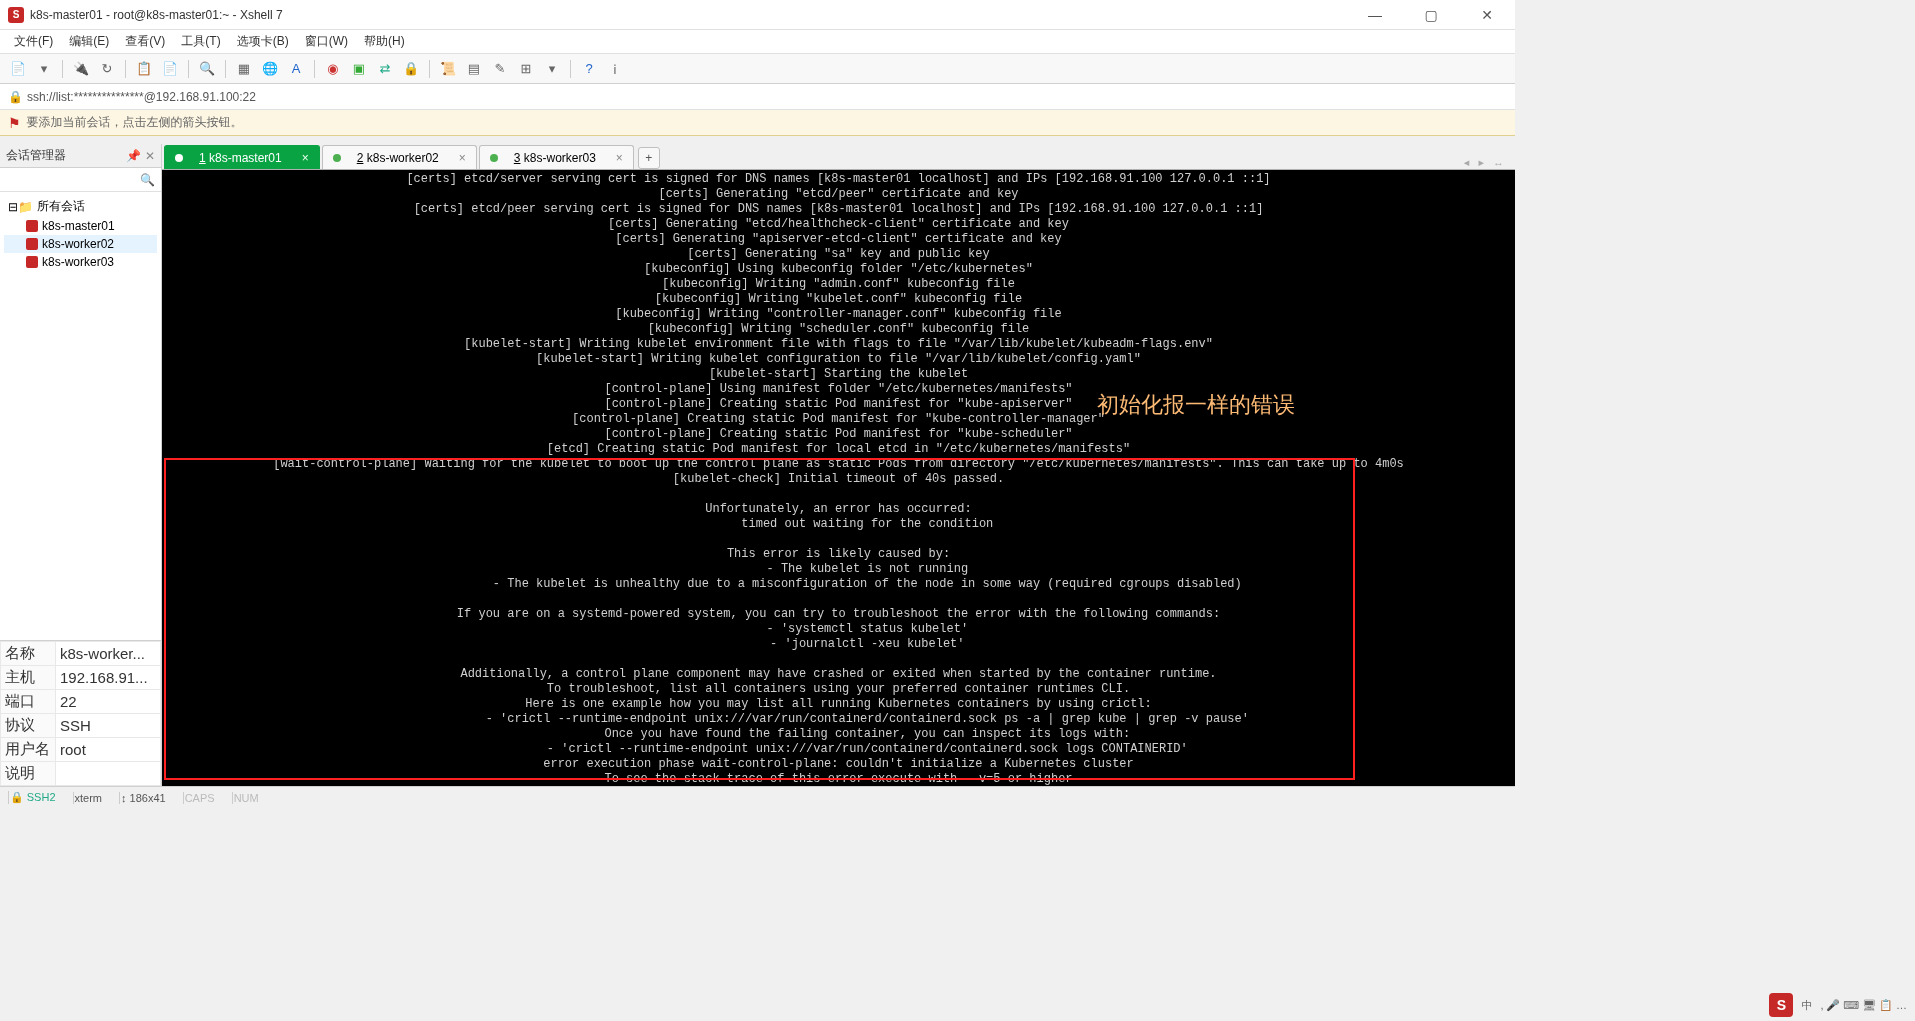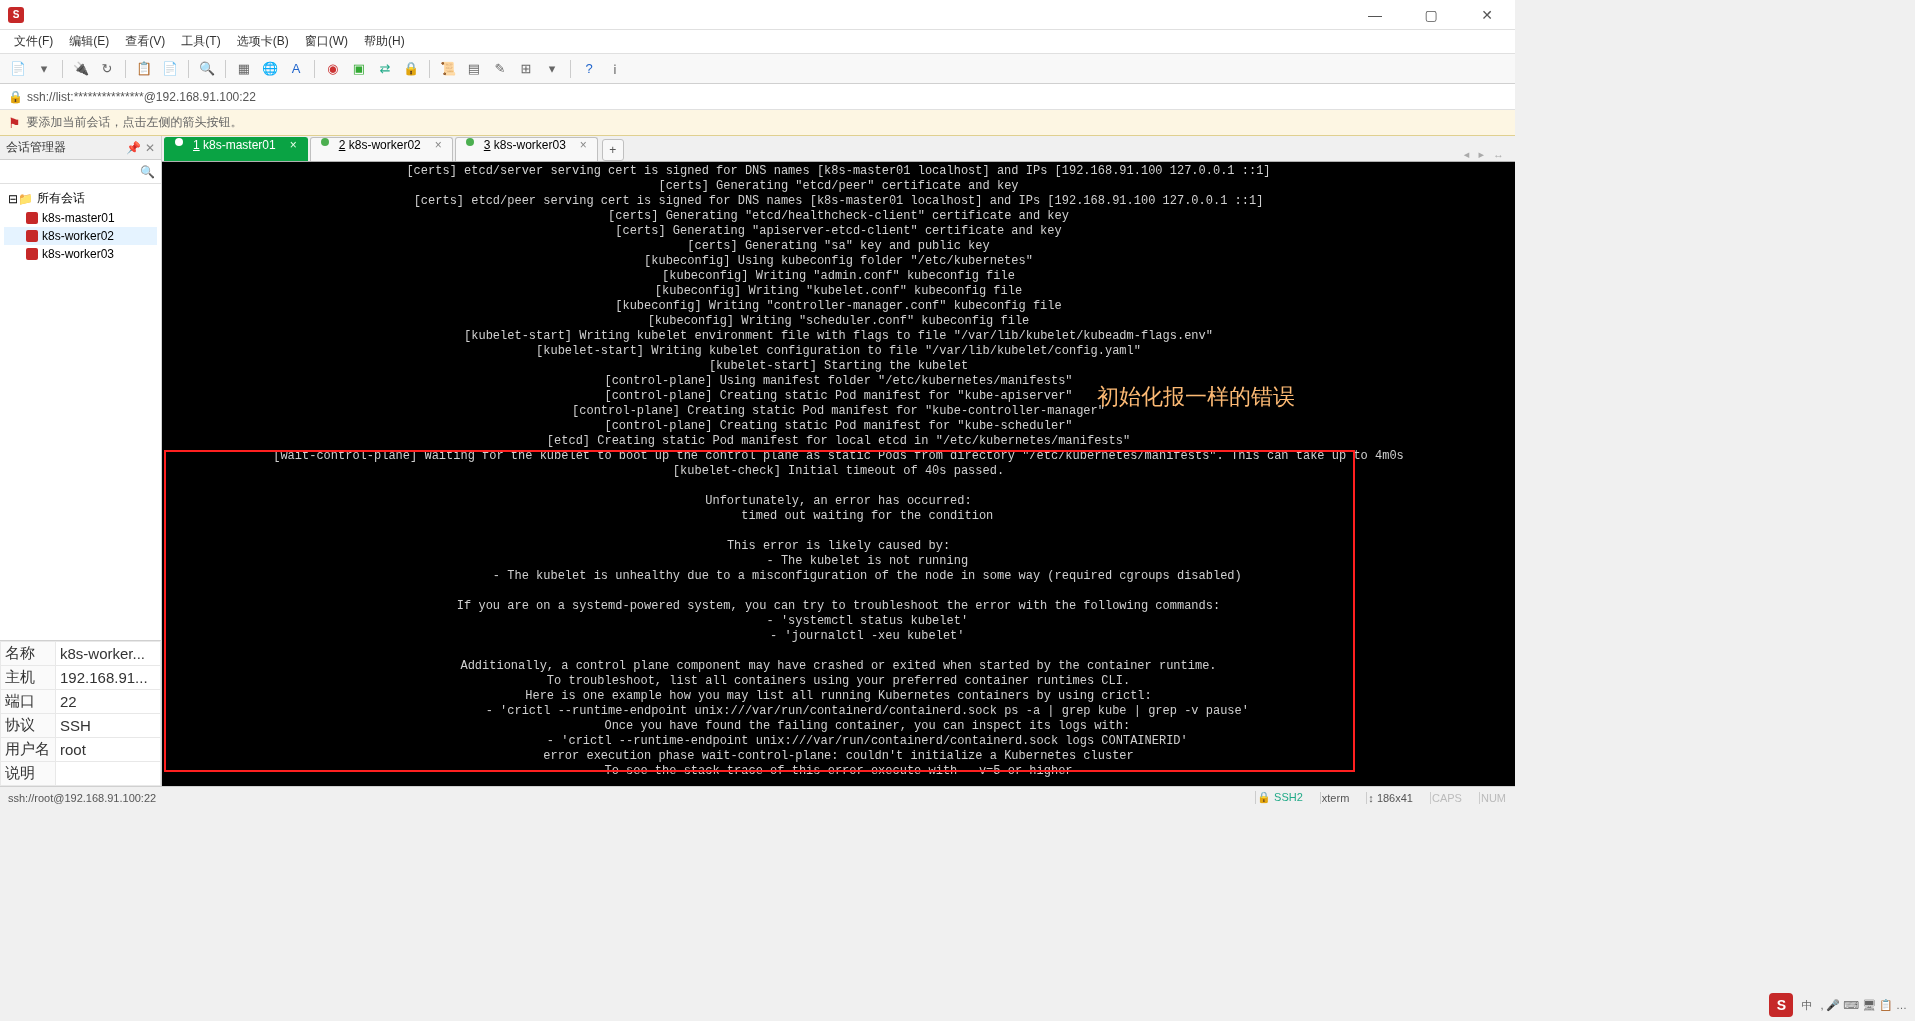--- a/index.html
+++ b/index.html
@@ -11,38 +11,38 @@
 .titlebar .win-controls span { width: 40px; text-align: center; color: #555; font-size: 14px; cursor: pointer; }
 .menubar { height: 24px; background: #fff; display: flex; align-items: center; padding: 0 8px; gap: 4px; border-bottom: 1px solid #e0e0e0; }
 .menubar span { padding: 8px 6px; color: #333; cursor: pointer; }
 .toolbar { height: 30px; background: #f8f8f8; display: flex; align-items: center; padding: 0 8px; gap: 6px; border-bottom: 1px solid #d0d0d0; }
 .toolbar .tb-btn { width: 20px; height: 20px; display: inline-flex; align-items: center; justify-content: center; color: #666; cursor: pointer; font-size: 13px; }
 .toolbar .tb-sep { width: 1px; height: 18px; background: #ccc; margin: 0 2px; }
 .addressbar { height: 26px; background: #fff; display: flex; align-items: center; padding: 0 8px; border-bottom: 1px solid #e0e0e0; color: #555; }
 .addressbar .lock-icon { color: #e0a030; margin-right: 4px; }
 .infobar { height: 26px; background: #fdf6e3; display: flex; align-items: center; padding: 0 8px; border-bottom: 1px solid #e0d090; color: #666; }
 .infobar .warn-icon { color: #c62828; margin-right: 6px; font-size: 14px; }
-.main-area { flex: 1; display: flex; min-height: 0; }
+.main-area { flex: 1; display: flex; min-height: 0; margin-top: 8px; }
 .sidebar { width: 162px; background: #fff; border-right: 1px solid #d0d0d0; display: flex; flex-direction: column; }
 .sidebar-title { height: 24px; display: flex; align-items: center; padding: 0 6px; background: #f0f0f0; border-bottom: 1px solid #d0d0d0; font-size: 12px; color: #333; }
 .sidebar-title .pin { margin-left: auto; color: #888; cursor: pointer; }
 .sidebar-tools { height: 24px; display: flex; align-items: center; padding: 0 6px; border-bottom: 1px solid #e0e0e0; color: #888; justify-content: flex-end; }
 .tree { flex: 1; padding: 4px; overflow: auto; background: #fff; }
 .tree-node { display: flex; align-items: center; padding: 2px 4px; cursor: pointer; white-space: nowrap; }
 .tree-node.root .folder-icon { color: #e6b422; margin-right: 4px; }
 .tree-node.child { padding-left: 22px; }
 .tree-node.child .sess-icon { width: 12px; height: 12px; background: #c62828; border-radius: 2px; margin-right: 4px; display: inline-block; }
 .tree-node.sel { background: #e5f3ff; }
 .props { border-top: 1px solid #d0d0d0; background: #fff; }
 .props table { width: 100%; border-collapse: collapse; font-size: 15px; }
 .props td { border: 1px solid #e8e8e8; padding: 2px 4px; color: #333; }
 .props td:first-child { width: 55px; background: #fafafa; }
 .content { flex: 1; display: flex; flex-direction: column; min-width: 0; background: #fff; }
 .tabbar { height: 26px; background: #f0f0f0; display: flex; align-items: flex-end; border-bottom: 1px solid #b0b0b0; padding-left: 2px; }
-.tab { height: 24px; padding: 0 10px; display: flex; align-items: flex-start; gap: 10px; border: 1px solid #c0c0c0; border-bottom: none; background: #f8f8f8; margin-right: 2px; cursor: pointer; font-size: 12px; border-radius: 3px 3px 0 0; }
+.tab { height: 24px; padding: 0 10px; display: flex; align-items: center; gap: 16px; border: 1px solid #c0c0c0; border-bottom: none; background: #f8f8f8; margin-right: 2px; cursor: pointer; font-size: 12px; border-radius: 3px 3px 0 0; }
 .tab.active { background: #0aa344; color: #fff; border-color: #0aa344; }
 .tab .dot { width: 8px; height: 8px; border-radius: 50%; background: #4caf50; display: inline-block; }
 .tab.active .dot { background: #fff; }
 .tab .close { color: #888; font-size: 12px; margin-left: 4px; }
 .tab.active .close { color: #eaffea; }
 .tab-add { width: 22px; height: 22px; display: flex; align-items: center; justify-content: center; border: 1px solid #c0c0c0; background: #f8f8f8; cursor: pointer; margin-left: 2px; border-radius: 3px; color: #555; }
 .tabbar .nav-arrows { margin-left: auto; padding: 0 8px; color: #aaa; font-size: 11px; letter-spacing: 3px; }
 .terminal-wrap { flex: 1; background: #000; position: relative; overflow: hidden; }
 .terminal { font-family: "Consolas", "Courier New", monospace; font-size: 12px; line-height: 15px; color: #d0d0d0; padding: 2px 4px; white-space: pre; text-align: center; }
 .annotation { position: absolute; top: 220px; right: 220px; color: #fdba74; font-size: 22px; font-family: "Microsoft YaHei", sans-serif; font-weight: 500; }
@@ -52,20 +52,21 @@
 .statusbar .sb-item { padding: 0 1px; border-left: 1px solid #ccc; }
 .statusbar .sb-ssh { color: #2a8; }
 .taskbar-overlay { position: fixed; bottom: 0; right: 0; height: 32px; display: flex; align-items: center; gap: 8px; padding: 0 8px; background: rgba(240,240,240,0.6); font-size: 11px; color: #666; }
 .taskbar-overlay .logo-s { width: 24px; height: 24px; background: #c62828; color: #fff; font-weight: bold; border-radius: 4px; display: flex; align-items: center; justify-content: center; font-size: 14px; }
 </style>
 </head>
 <body>
 
 <div class="titlebar">
   <span class="app-icon">S</span>
+  <span class="title-text">k8s-master01 - root@k8s-master01:~ - Xshell 7</span>
   <div class="win-controls">
     <span>—</span>
     <span>▢</span>
     <span>✕</span>
   </div>
 </div>
 
 <div class="menubar">
   <span>文件(F)</span>
   <span>编辑(E)</span>
@@ -244,21 +245,20 @@
         - 'crictl --runtime-endpoint unix:///var/run/containerd/containerd.sock logs CONTAINERID'
 error execution phase wait-control-plane: couldn't initialize a Kubernetes cluster
 To see the stack trace of this error execute with --v=5 or higher</pre>
       <div class="annotation">初始化报一样的错误</div>
       <div class="err-box"></div>
     </div>
   </div>
 </div>
 
 <div class="statusbar">
-  <span class="sb-left">ssh://root@192.168.91.100:22</span>
   <span class="sb-item sb-ssh">🔒 <span>SSH2</span></span>
   <span class="sb-item">xterm</span>
   <span class="sb-item"><span>↕</span> <span>186x41</span></span>
   <span class="sb-item" style="color:#bbb">CAPS</span>
   <span class="sb-item" style="color:#bbb">NUM</span>
 </div>
 
 <div class="taskbar-overlay">
   <span class="logo-s">S</span>
   <span>中</span>

